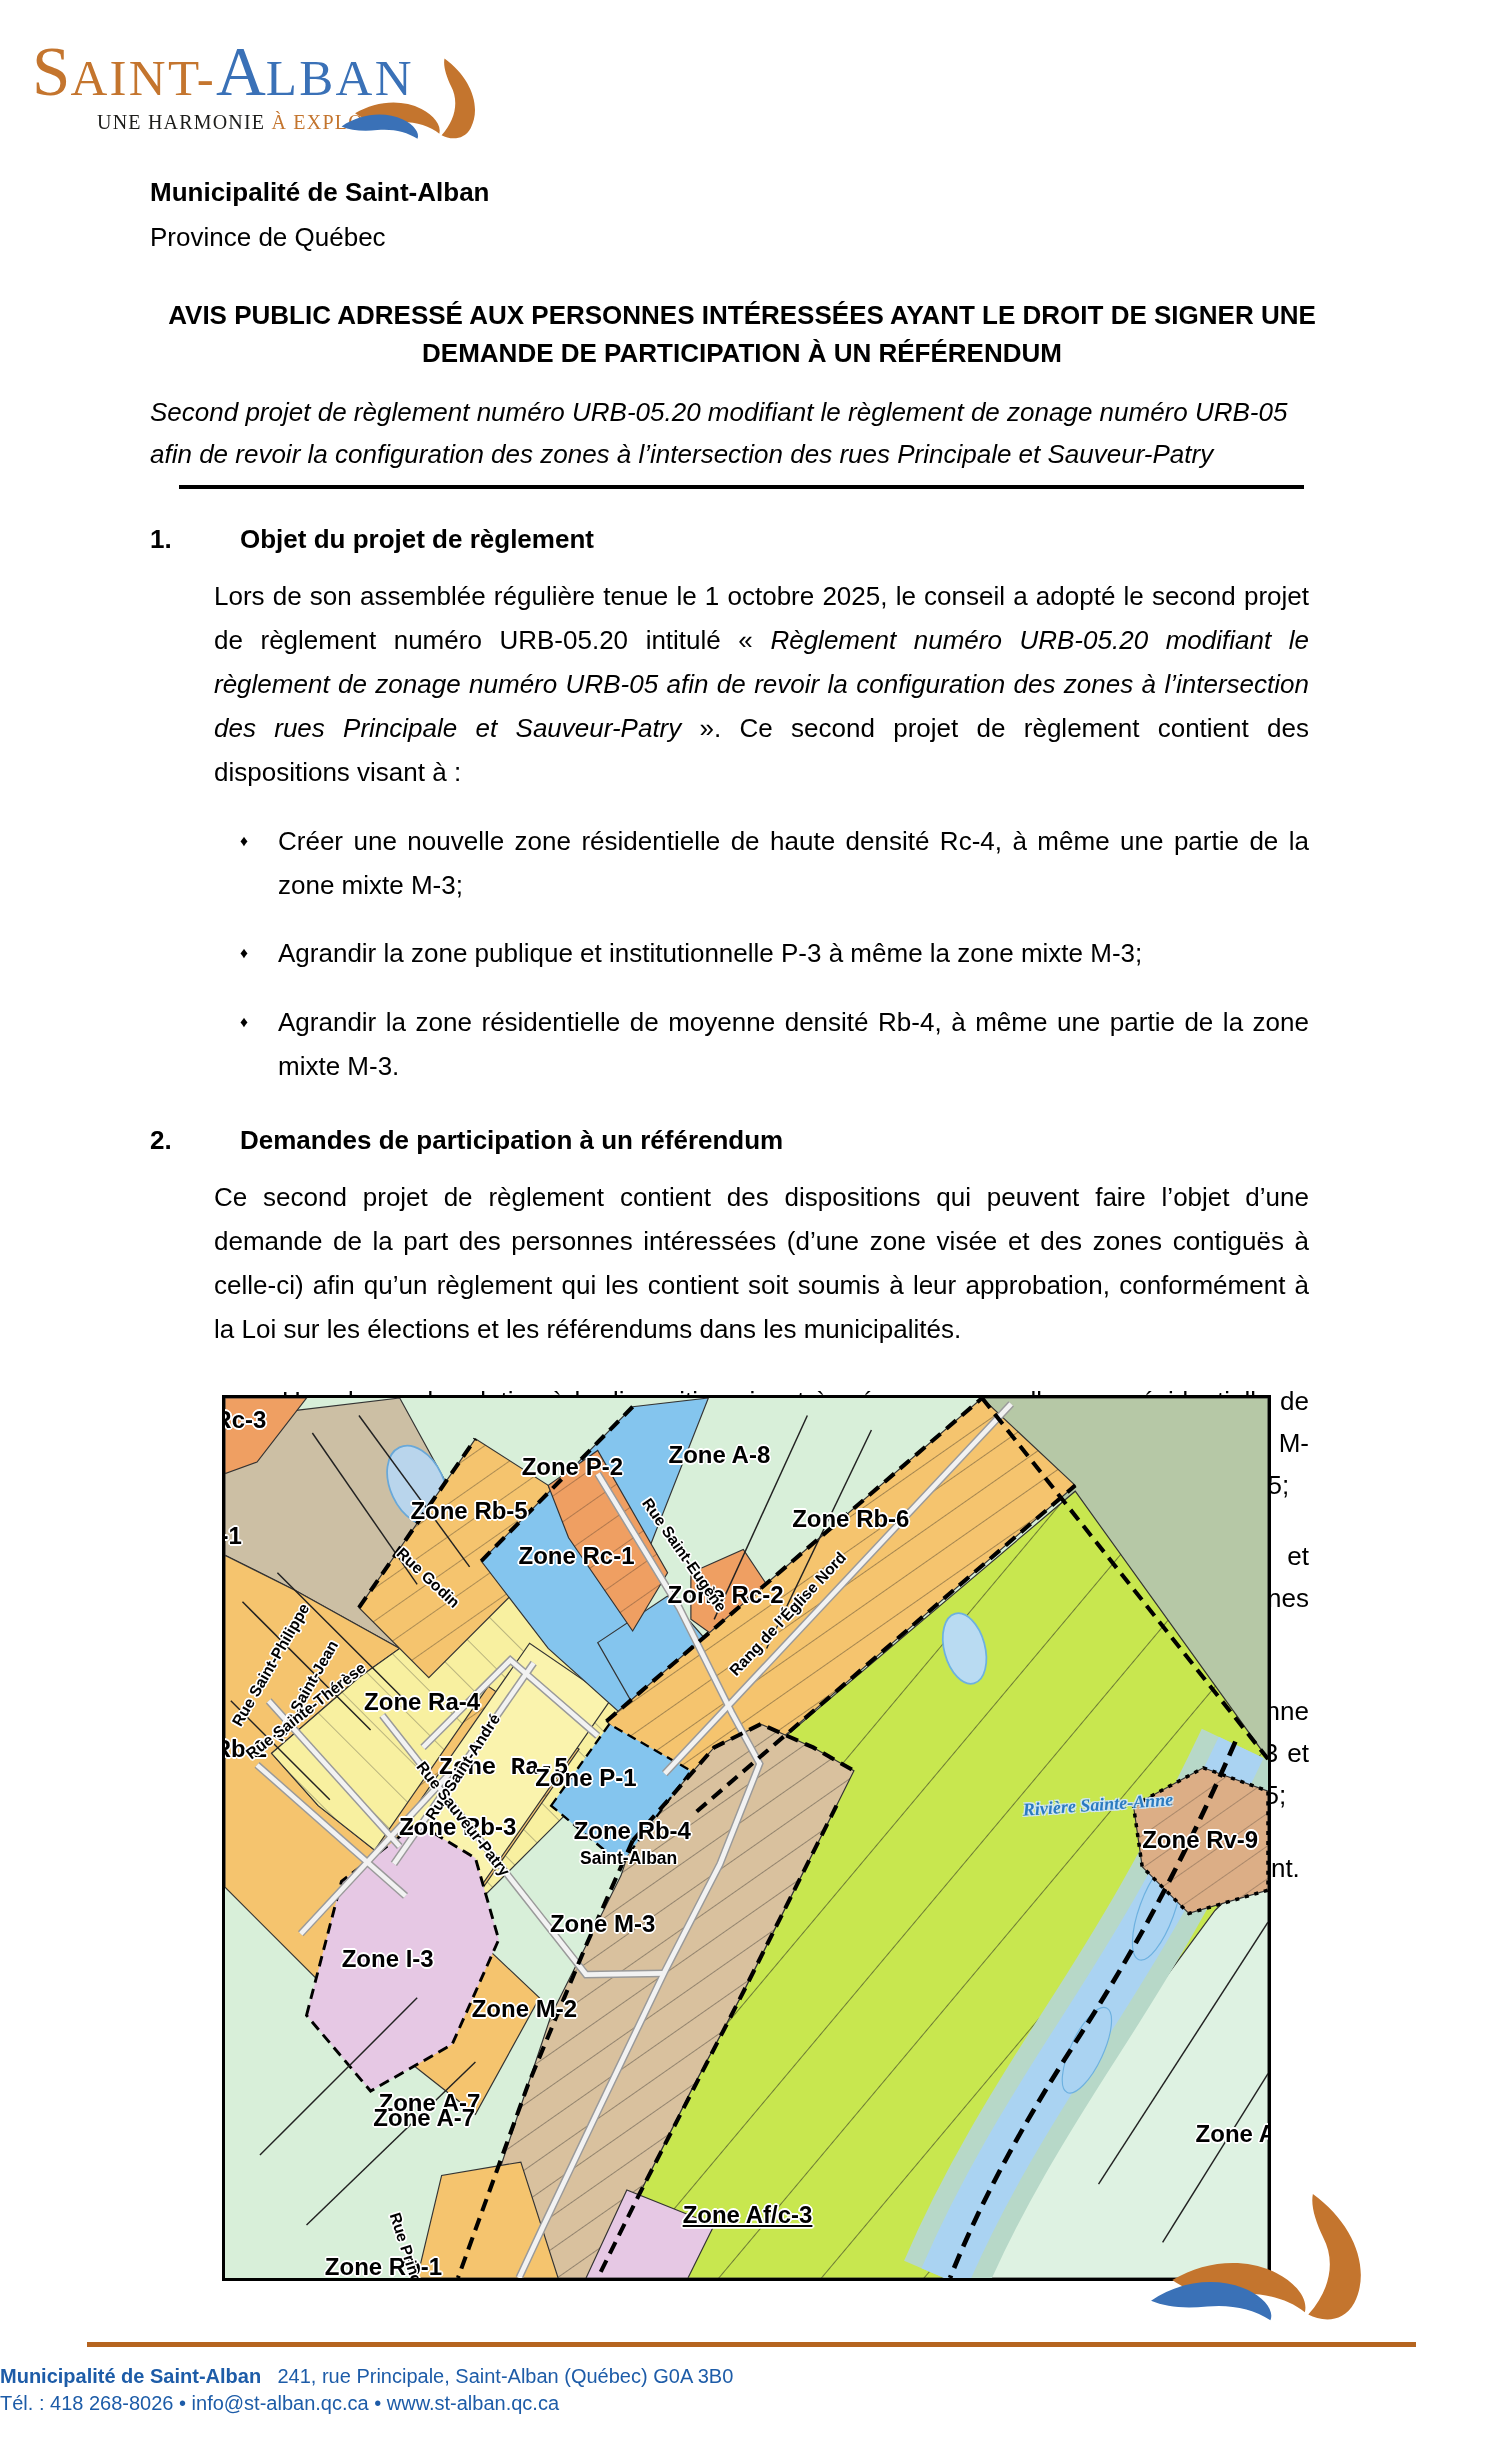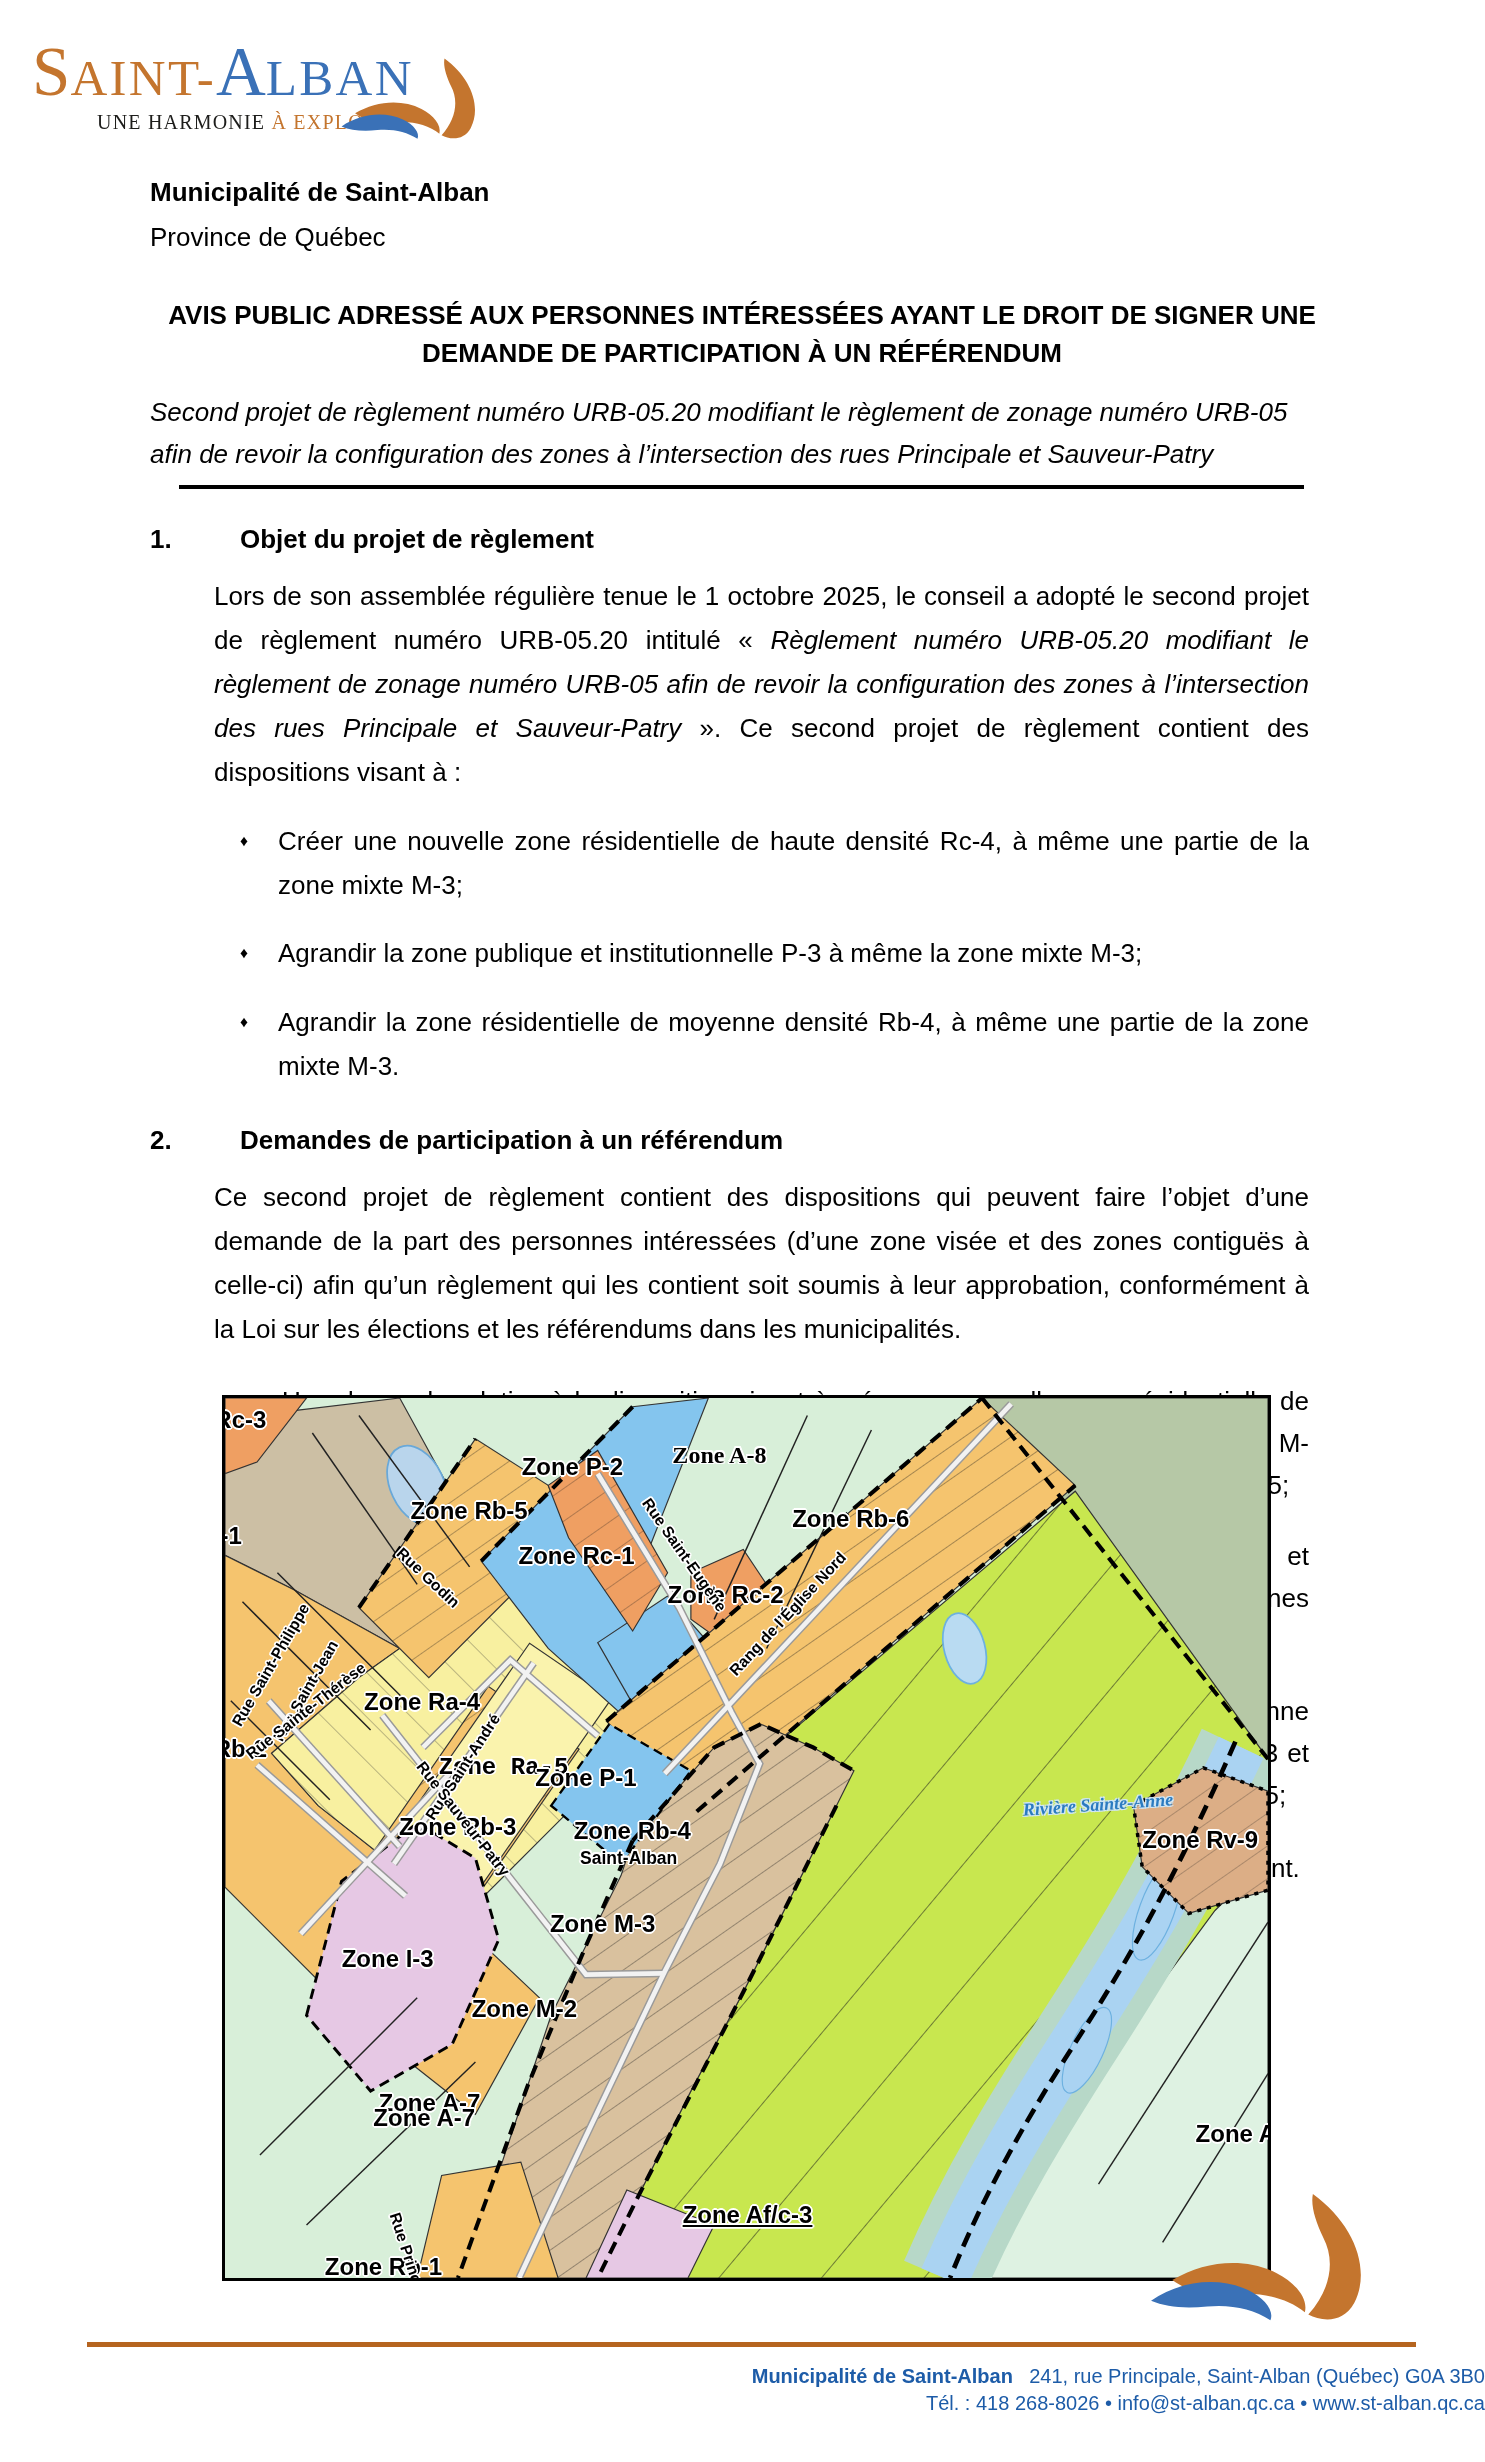--- a/index.html
+++ b/index.html
@@ -50,21 +50,21 @@
                       0 -1.7px 0 #fff,0 1.7px 0 #fff,-1.7px 0 0 #fff,1.7px 0 0 #fff;}
   .k-zone{font-size:24px;}
   .k-place{font-size:17.5px;}
   .k-street{font-size:15.7px;font-weight:bold;}
   .k-water{font-size:18px;font-style:italic;font-weight:bold;color:#2b7bc0;
            font-family:"Liberation Serif",serif;
            text-shadow:-1.2px -1.2px 0 #cfe6f5,1.2px -1.2px 0 #cfe6f5,-1.2px 1.2px 0 #cfe6f5,1.2px 1.2px 0 #cfe6f5;}
   
   .swoosh2{position:absolute;left:1133px;top:2194px;}
   .rule2{position:absolute;left:87px;top:2342px;width:1329px;height:5.2px;background:#B5641F;}
-  .ftr{position:absolute;left:0;top:2363px;width:1485px;text-align:right;
+  .ftr{position:absolute;left:0;top:2363px;width:1485px;text-align:left;
        color:#1D5CA8;font-size:20px;line-height:27px;}
   .ftr .b{font-weight:bold;margin-right:16.3px;}
 </style>
 </head>
 <body>
 
 <svg width="0" height="0" style="position:absolute">
   <defs>
     <g id="swoosh">
       <path d="M300,0 C372,52 402,132 372,190 C352,226 315,222 292,210
@@ -263,21 +263,21 @@
       <path d="M1050,700 L890,1020 L710,1370 L640,1511"></path>
       <path d="M700,760 L840,600 L920,560 L1010,600 L1080,640"></path>
     </g>
     <path d="M1735,590 C1630,830 1545,975 1455,1115 C1365,1255 1295,1385 1245,1511" fill="none" stroke="#000" stroke-width="8" stroke-dasharray="26 14"></path>
     <path d="M1560,700 L1680,635 L1791,675 L1791,845 L1655,885 L1575,805 Z" fill="none" stroke="#000" stroke-width="6" stroke-dasharray="7 10"></path>
   </svg>
   <div id="maplabels">
       <div class="mlabel k-zone" style="left: -1.6%; top: 2.5%; transform: translate(-50%, -50%) rotate(0deg);">Zone Rc-3</div>
       <div class="mlabel k-zone" style="left: 0.6%; top: 15.7%; transform: translate(-50%, -50%) rotate(0deg);">-1</div>
       <div class="mlabel k-zone" style="left: 33.3%; top: 7.8%; transform: translate(-50%, -50%) rotate(0deg);">Zone P-2</div>
-      <div class="mlabel k-zone" style="left: 47.4%; top: 6.5%; transform: translate(-50%, -50%) rotate(0deg); font-family: Liberation Serif, serif;">Zone A-8</div>
+      <div class="mlabel k-zone" style="left: 47.4%; top: 6.5%; transform: translate(-50%, -50%) rotate(0deg);">Zone A-8</div>
       <div class="mlabel k-zone" style="left: 23.4%; top: 12.8%; transform: translate(-50%, -50%) rotate(0deg);">Zone Rb-5</div>
       <div class="mlabel k-zone" style="left: 33.7%; top: 17.9%; transform: translate(-50%, -50%) rotate(0deg);">Zone Rc-1</div>
       <div class="mlabel k-zone" style="left: 48%; top: 22.4%; transform: translate(-50%, -50%) rotate(0deg);">Zone Rc-2</div>
       <div class="mlabel k-zone" style="left: 60%; top: 13.8%; transform: translate(-50%, -50%) rotate(0deg);">Zone Rb-6</div>
       <div class="mlabel k-zone" style="left: 18.9%; top: 34.6%; transform: translate(-50%, -50%) rotate(0deg);">Zone Ra-4</div>
       <div class="mlabel k-zone" style="left: -1.6%; top: 39.9%; transform: translate(-50%, -50%) rotate(0deg);">Zone Rb-2</div>
       <div class="mlabel k-zone" style="left: 26.7%; top: 41.9%; transform: translate(-50%, -50%) rotate(0deg); font-family: Liberation Mono, monospace;">Zone Ra-5</div>
       <div class="mlabel k-zone" style="left: 34.6%; top: 43.2%; transform: translate(-50%, -50%) rotate(0deg);">Zone P-1</div>
       <div class="mlabel k-zone" style="left: 22.3%; top: 48.8%; transform: translate(-50%, -50%) rotate(0deg);">Zone Rb-3</div>
       <div class="mlabel k-zone" style="left: 37.9%; top: 49.2%; transform: translate(-50%, -50%) rotate(0deg); margin-left: 12px;">Zone Rb-4</div>

